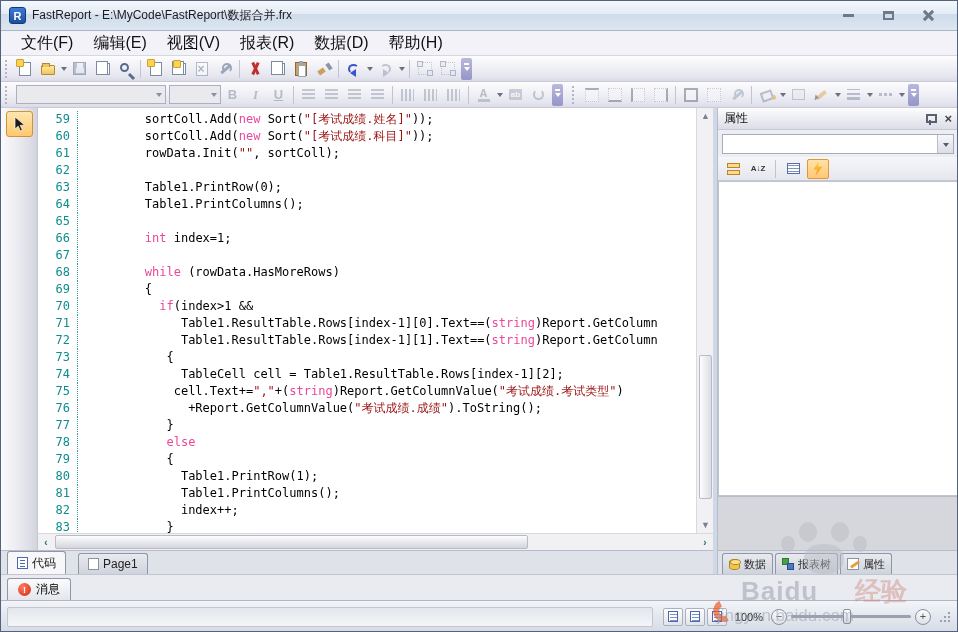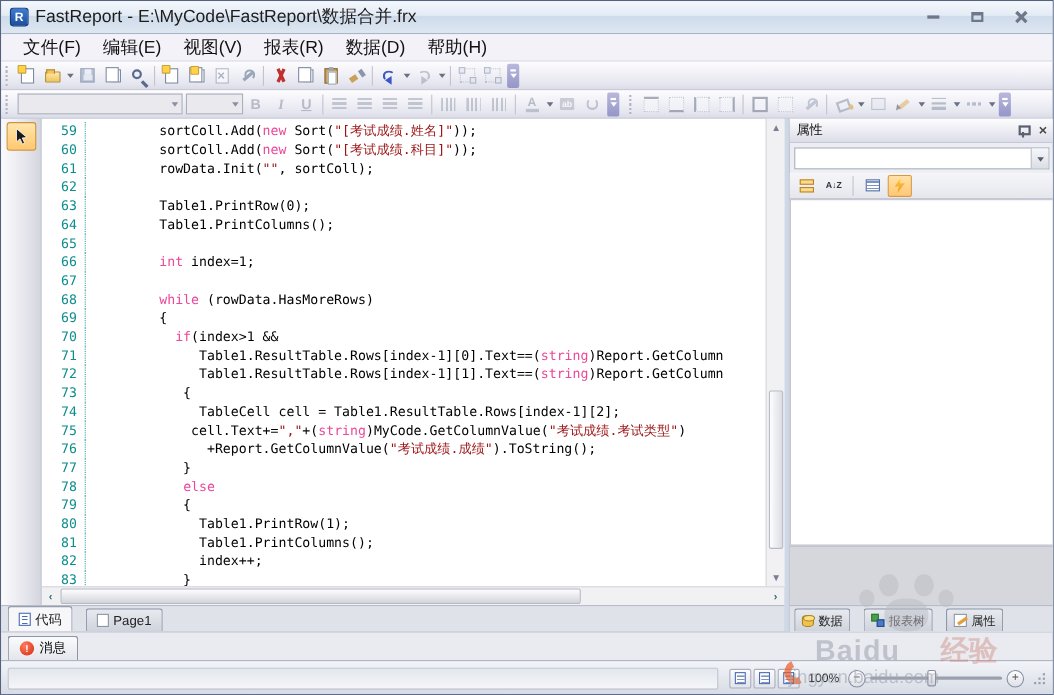--- a/index.html
+++ b/index.html
@@ -5,21 +5,21 @@
   * { margin:0; padding:0; box-sizing:border-box; }
   html,body { width:958px; height:632px; font-family:"Liberation Sans","DejaVu Sans",sans-serif; }
   .window { position:relative; width:958px; height:632px; border:1px solid #54627e; background:#cfd8e6; overflow:hidden; }
 
   
   .titlebar { position:absolute; left:0; top:0; right:0; height:30px;
     background:linear-gradient(#f4f8fc 0%, #e3ebf5 45%, #cfdbea 46%, #dde7f2 100%);
     border-bottom:1px solid #aab6c8; display:flex; align-items:center; padding:0 8px; }
   .app-ico { width:17px; height:17px; background:linear-gradient(#3d7bd6,#1c4f9e); border:1px solid #123a78; border-radius:3px;
     color:#fff; font-weight:bold; font-size:11px; display:flex; align-items:center; justify-content:center; margin-right:6px; }
-  .title-text { font-size:16px; color:#1c1c1c; }
+  .title-text { font-size:12px; color:#1c1c1c; }
   .win-controls { margin-left:auto; display:flex; gap:14px; align-items:center; padding-right:8px; }
   .wc { width:26px; height:16px; display:flex; align-items:center; justify-content:center; }
   .wc-min i { display:block; width:11px; height:3px; background:#6e7888; }
   .wc-max i { display:block; width:11px; height:9px; border:2px solid #6e7888; border-top-width:3px; }
   .wc-close { position:relative; }
   .wc-close i, .wc-close i:after { display:block; width:13px; height:3px; background:#6e7888; transform:rotate(45deg); }
   .wc-close i:after { content:""; transform:rotate(90deg); }
 
   
   .menubar { position:absolute; left:0; top:30px; right:0; height:25px; background:#f2f2f8; border-bottom:1px solid #d7d7e2;
@@ -153,21 +153,21 @@
   .rp-toolbar { height:24px; display:flex; align-items:center; gap:3px; padding:0 4px; border-bottom:1px solid #c6c9d4; background:linear-gradient(#f6f6f9,#e6e7ee); }
   .ptbtn { width:22px; height:20px; display:flex; align-items:center; justify-content:center; border-radius:2px; position:relative; }
   .ptbtn.sel { background:linear-gradient(#ffe2a8,#ffc773); border:1px solid #d89a3c; }
   .ic-cat { width:13px; height:12px; display:flex; flex-direction:column; justify-content:space-between; }
   .ic-cat b { display:block; height:5px; border:1px solid #b8862a; background:#ffd98a; }
   .ic-az { font-size:8px; font-weight:bold; color:#334; letter-spacing:0; }
   .ic-list { width:13px; height:11px; border:1px solid #5570a8; background:repeating-linear-gradient(to bottom,#7d94c2 1px 2px,#fff 2px 4px); }
   .ic-bolt { width:11px; height:14px; background:linear-gradient(#ffd04a,#f09018); clip-path:polygon(58% 0,8% 58%,42% 58%,30% 100%,92% 36%,50% 36%); }
   .rp-list { flex:1; background:#fff; border:1px solid #c0c4cf; margin:0; }
   .rp-desc { height:54px; background:#d6d7dc; border-top:1px solid #b8bcc8; }
-  .rp-tabs { height:24px; display:flex; align-items:flex-end; gap:12px; padding-left:4px; background:#dfe2e9; border-top:1px solid #b8bcc8; }
+  .rp-tabs { height:24px; display:flex; align-items:flex-end; gap:2px; padding-left:4px; background:#dfe2e9; border-top:1px solid #b8bcc8; }
   .rp-tabs .tab { font-size:11px; padding:0 6px; }
   .ic-db { width:11px; height:11px; background:#f2c14e; border:1px solid #a8861f; border-radius:5px/3px; }
   .ic-db:before { content:""; position:absolute; left:0; top:-1px; width:9px; height:4px; background:#ffe08a; border:1px solid #a8861f; border-radius:50%; }
   .ic-tree { width:12px; height:12px; }
   .ic-tree:before { content:""; position:absolute; left:0; top:0; width:5px; height:5px; background:#4aa04a; border:1px solid #2a7a2a; }
   .ic-tree:after { content:""; position:absolute; right:0; bottom:0; width:5px; height:5px; background:#4a7ac0; border:1px solid #2a4a90; }
   .ic-proppen { width:12px; height:12px; background:#fff; border:1px solid #8a92a4; }
   .ic-proppen:after { content:""; position:absolute; left:2px; top:4px; width:10px; height:3px; background:#e0a040; transform:rotate(-35deg); }
 
   
@@ -491,21 +491,21 @@
         <div class="crow">
           <span class="ln">73</span>
           <span class="cl"><span class="p">           {</span></span>
         </div>
         <div class="crow">
           <span class="ln">74</span>
           <span class="cl"><span class="p">             TableCell cell = Table1.ResultTable.Rows[index-1][2];</span></span>
         </div>
         <div class="crow">
           <span class="ln">75</span>
-          <span class="cl"><span class="p">            cell.Text+=</span><span class="s">","</span><span class="p">+(</span><span class="k">string</span><span class="p">)MyCode.GetColumnValue(</span><span class="s">"考试成绩.考试类型"</span><span class="p">)</span></span>
+          <span class="cl"><span class="p">            cell.Text+=</span><span class="s">","</span><span class="p">+(</span><span class="k">string</span><span class="p">)Report.GetColumnValue(</span><span class="s">"考试成绩.考试类型"</span><span class="p">)</span></span>
         </div>
         <div class="crow">
           <span class="ln">76</span>
           <span class="cl"><span class="p">              +Report.GetColumnValue(</span><span class="s">"考试成绩.成绩"</span><span class="p">).ToString();</span></span>
         </div>
         <div class="crow">
           <span class="ln">77</span>
           <span class="cl"><span class="p">           }</span></span>
         </div>
         <div class="crow">

